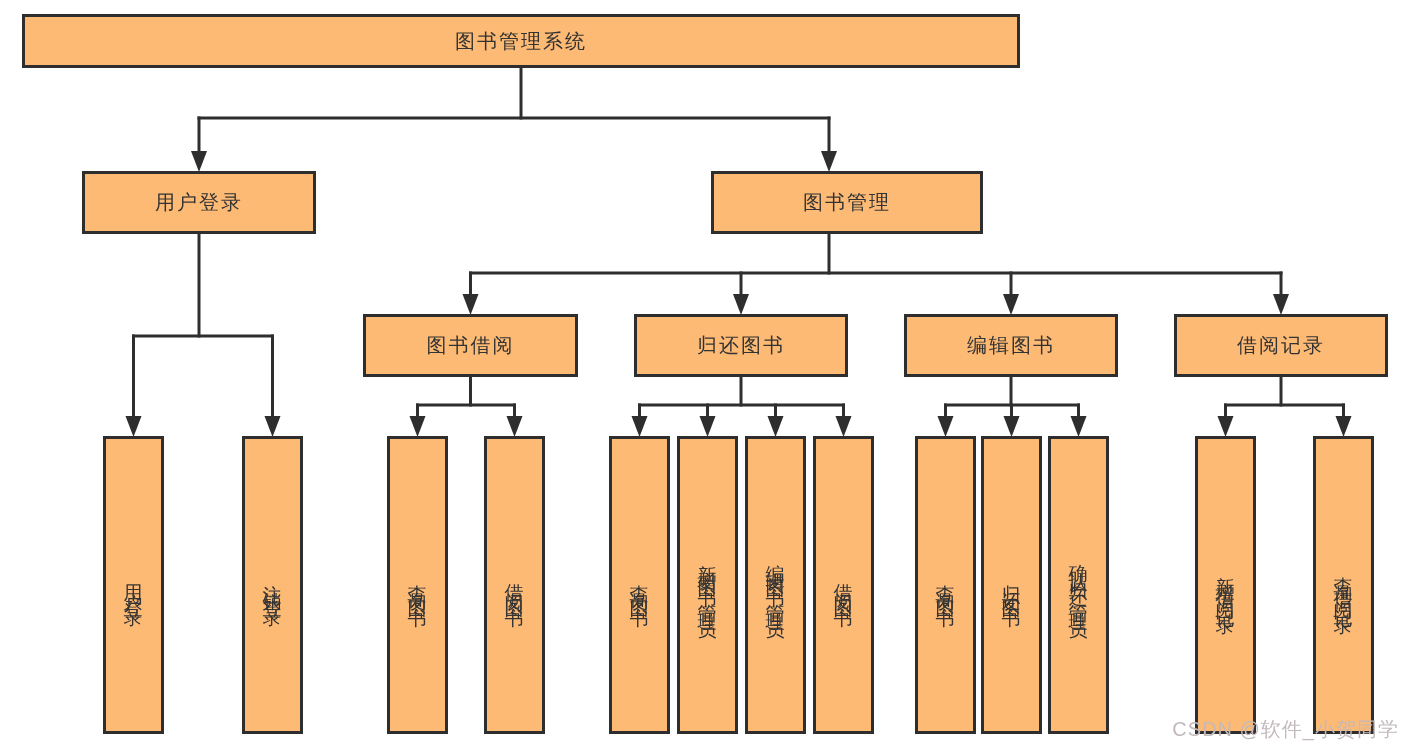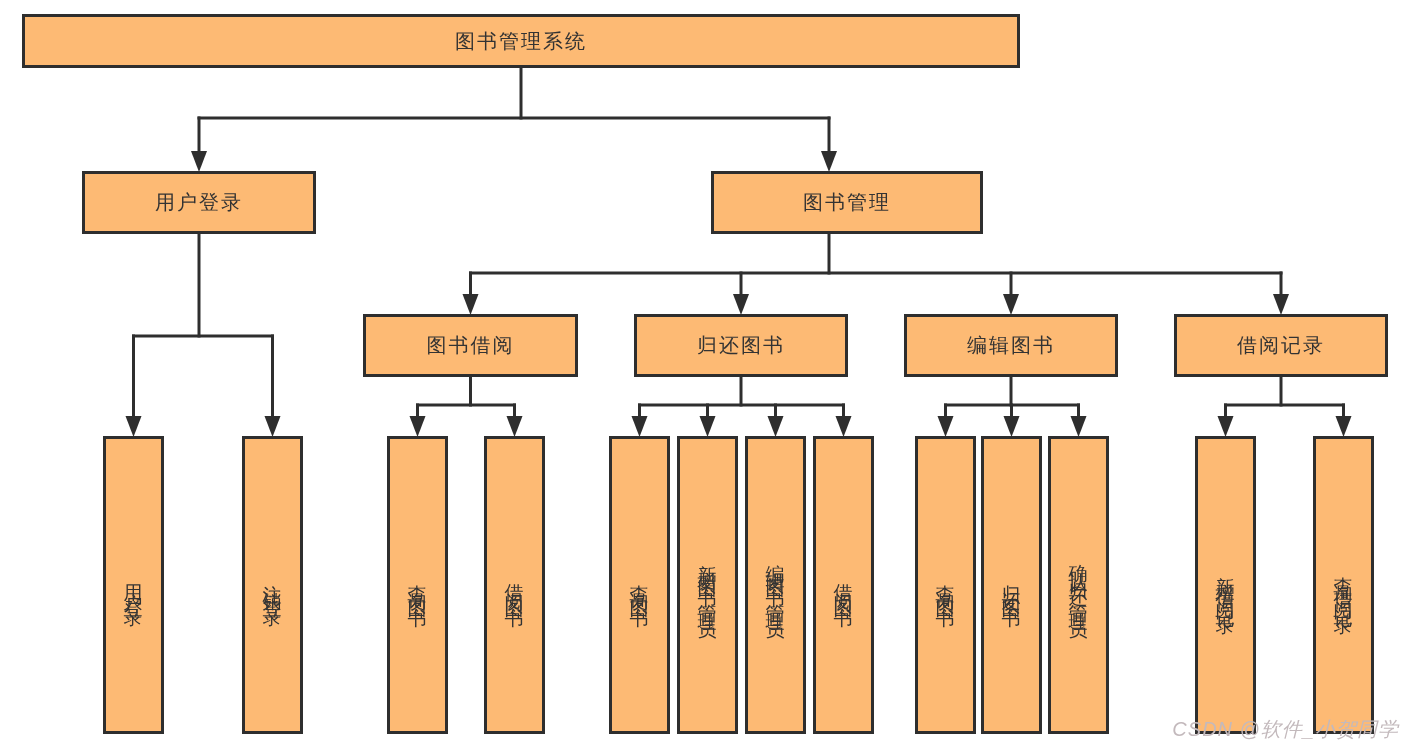--- a/index.html
+++ b/index.html
@@ -44,21 +44,20 @@
     line-height: 1;
   }
   #watermark {
     position: absolute;
     right: 6px;
     top: 716px;
     font-size: 20px;
     color: #c3b9bc;
     letter-spacing: 1px;
     white-space: nowrap;
-    font-style: italic;
   }
 </style>
 </head>
 <body>
 
 <div id="canvas">
 
   <svg id="connectors" width="1405" height="747">
 
     <g>

